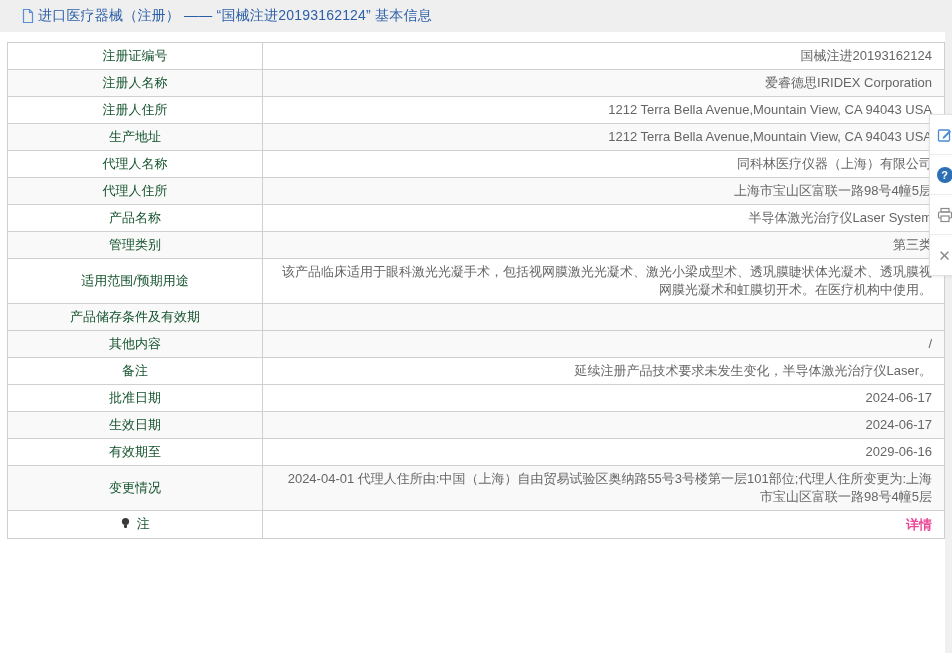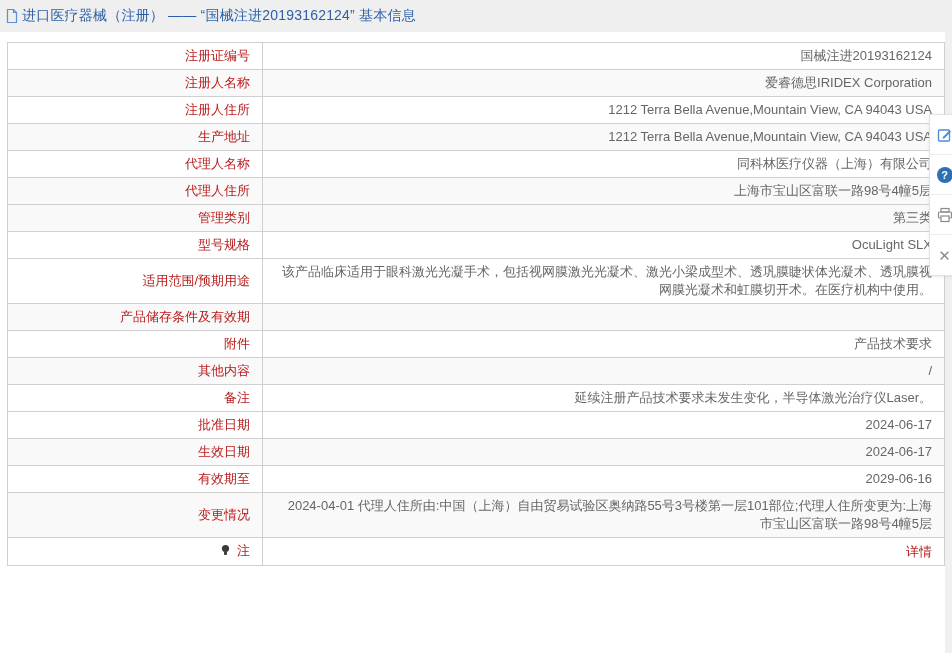--- a/index.html
+++ b/index.html
@@ -7,21 +7,21 @@
     width: 952px; height: 653px;
     overflow: hidden;
     background: #ffffff;
     font-family: "Liberation Sans", "DejaVu Sans", sans-serif;
   }
   
   .header-bar {
     width: 952px; height: 32px;
     background: #efefef;
     display: flex; align-items: center;
-    padding-left: 5px;
+    padding-left: 21px;
   }
   .header-bar .doc-icon { display: inline-flex; margin-right: 3px; }
   .header-title {
     color: #2c5fa8;
     font-size: 14px;
     letter-spacing: 0.2px;
   }
   
   .right-strip {
     position: absolute;
@@ -40,33 +40,33 @@
   .info-table th, .info-table td {
     border: 1px solid #cfcfcf;
     font-size: 13px;
     line-height: 18px;
     padding: 4px 12px;
     font-weight: normal;
     vertical-align: middle;
   }
   .info-table th {
     width: 255px;
-    text-align: right;
-    color: #b91c1c;
+    color: #14532d;
     white-space: nowrap;
   }
   .info-table td {
     text-align: right;
     color: #666666;
     word-break: break-all;
   }
   .info-table tr.alt { background: #f9f9f9; }
   .info-table a.detail-link {
-    color: #b91c1c;
+    color: #ec4899;
     text-decoration: none;
+    font-weight: bold;
   }
   .note-bulb {
     display: inline-block;
     vertical-align: -1px;
     margin-right: 2px;
   }
   
   .floating-panel {
     position: absolute;
     left: 929px; top: 114px;
@@ -170,67 +170,57 @@
       <tr class="alt">
     <th>
       
       <span>代理人住所</span>
     </th>
     <td>
       <span>上海市宝山区富联一路98号4幢5层</span>
       
     </td>
   </tr>
+      <tr>
+    <th>
+      
+      <span>产品名称</span>
+    </th>
+    <td>
+      <span>半导体激光治疗仪Laser System</span>
+      
+    </td>
+  </tr>
       <tr class="alt">
     <th>
       
       <span>管理类别</span>
     </th>
     <td>
       <span>第三类</span>
       
     </td>
   </tr>
       <tr>
     <th>
       
-      <span>型号规格</span>
-    </th>
-    <td>
-      <span>OcuLight SLX</span>
-      
-    </td>
-  </tr>
-      <tr>
-    <th>
-      
       <span>适用范围/预期用途</span>
     </th>
     <td>
       <span>该产品临床适用于眼科激光光凝手术，包括视网膜激光光凝术、激光小梁成型术、透巩膜睫状体光凝术、透巩膜视网膜光凝术和虹膜切开术。在医疗机构中使用。</span>
       
     </td>
   </tr>
       <tr class="alt">
     <th>
       
       <span>产品储存条件及有效期</span>
     </th>
     <td>
       <span></span>
-      
-    </td>
-  </tr>
-      <tr>
-    <th>
-      
-      <span>附件</span>
-    </th>
-    <td>
-      <span>产品技术要求</span>
       
     </td>
   </tr>
       <tr class="alt">
     <th>
       
       <span>其他内容</span>
     </th>
     <td>
       <span>/</span>

